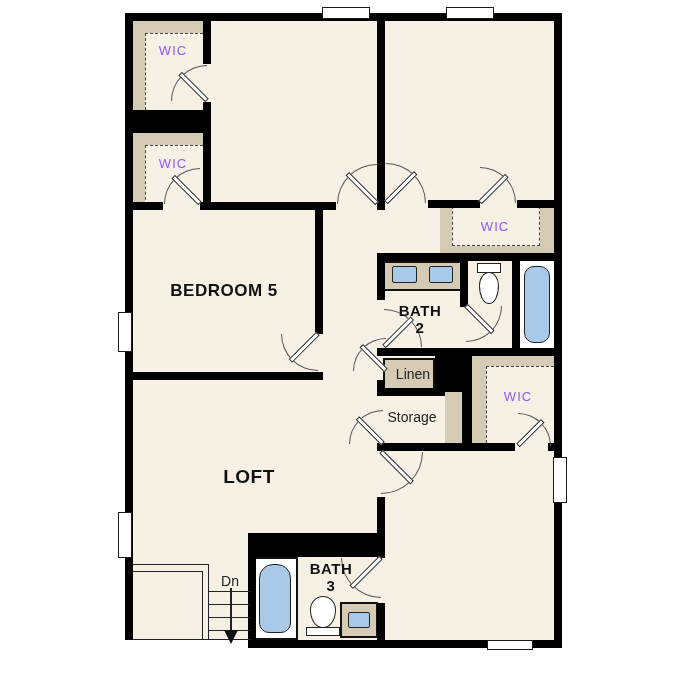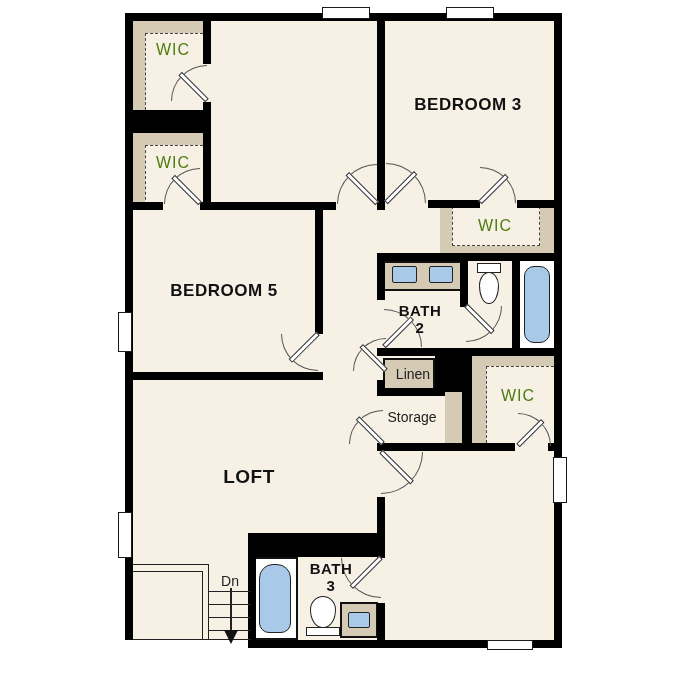--- a/index.html
+++ b/index.html
@@ -7,21 +7,21 @@
          font-family:"Liberation Sans", sans-serif;}
   .cream{position:absolute;background:var(--floor);}
   .tan{position:absolute;background:var(--closet);}
   .w{position:absolute;background:var(--wall);}
   .whitebox{position:absolute;background:#ffffff;}
   .win{position:absolute;background:#ffffff;border:1px solid #1a1a1a;box-sizing:border-box;}
   .thin{position:absolute;background:#222222;}
   .lbl{position:absolute;display:flex;align-items:center;justify-content:center;
        text-align:center;color:#111;white-space:pre-line;}
   .room{font-weight:bold;font-size:17px;letter-spacing:.5px;}
-  .small{font-size:16px;letter-spacing:1px;color:#4d7c0f;}
+  .small{font-size:13px;letter-spacing:1px;color:#8b5cf6;}
   .med{font-size:14px;color:#222;}
   .bath{font-weight:bold;font-size:15px;line-height:1.15;letter-spacing:.5px;}
   .dashTL{position:absolute;background:var(--floor);box-sizing:border-box;
           border-top:1px dashed #444;border-left:1px dashed #444;}
   .dashLRB{position:absolute;background:var(--floor);box-sizing:border-box;
           border-left:1px dashed #444;border-right:1px dashed #444;border-bottom:1px dashed #444;}
   .arc{position:absolute;box-sizing:border-box;}
   .arcTL{border-top:1.5px solid #555;border-left:1.5px solid #555;border-radius:100% 0 0 0;}
   .arcTR{border-top:1.5px solid #555;border-right:1.5px solid #555;border-radius:0 100% 0 0;}
   .arcBL{border-bottom:1.5px solid #555;border-left:1.5px solid #555;border-radius:0 0 0 100%;}
@@ -145,21 +145,20 @@
   <div class="thin" style="left:209px;top:591px;width:42px;height:1px;"></div>
   <div class="thin" style="left:209px;top:604px;width:42px;height:1px;"></div>
   <div class="thin" style="left:209px;top:617px;width:42px;height:1px;"></div>
   <div class="thin" style="left:209px;top:630px;width:42px;height:1px;"></div>
   <div class="thin" style="left:133px;top:639px;width:118px;height:1px;"></div>
   <div class="thin" style="left:230px;top:588px;width:2px;height:44px;"></div>
   <div class="arrowhead" style="left:224px;top:630px;"></div>
 
   <div class="lbl small" style="left:150px;top:42px;width:46px;height:16px;">WIC</div>
   <div class="lbl small" style="left:150px;top:155px;width:46px;height:16px;">WIC</div>
-  <div class="lbl room" style="left:398px;top:94px;width:140px;height:22px;">BEDROOM 3</div>
   <div class="lbl small" style="left:472px;top:218px;width:46px;height:16px;">WIC</div>
   <div class="lbl room" style="left:154px;top:280px;width:140px;height:22px;">BEDROOM 5</div>
   <div class="lbl bath" style="left:393px;top:300px;width:54px;height:38px;flex-direction:column;">
     <span>BATH</span>
     <span>2</span>
   </div>
   <div class="lbl med" style="left:385px;top:365px;width:56px;height:18px;">Linen</div>
   <div class="lbl med" style="left:382px;top:408px;width:60px;height:18px;">Storage</div>
   <div class="lbl small" style="left:495px;top:388px;width:46px;height:16px;">WIC</div>
   <div class="lbl room" style="left:199px;top:465px;width:100px;height:24px;font-size:19px;">LOFT</div>

